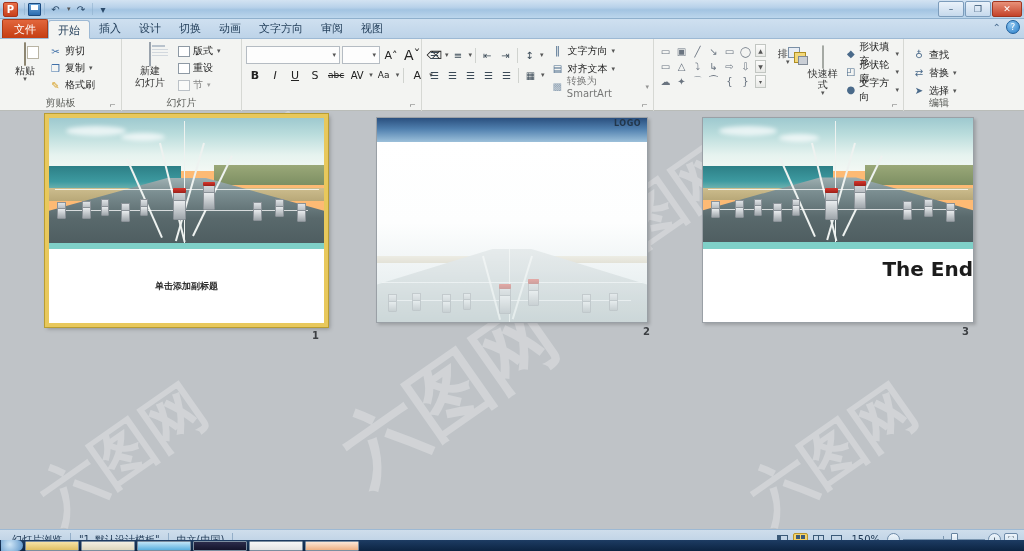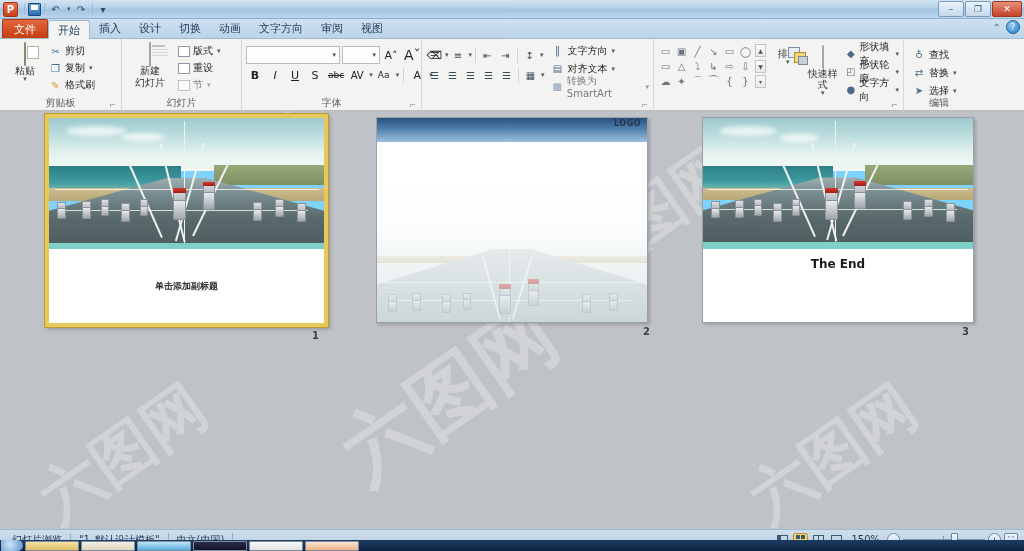--- a/index.html
+++ b/index.html
@@ -173,21 +173,21 @@
     height: 418px; background: #bfc3c7;
     overflow: hidden;
   }
   .wm {
     position:absolute; color: rgba(255,255,255,0.28);
     font-size: 62px; font-weight: bold; pointer-events:none;
     transform: rotate(-35deg); white-space: nowrap; user-select:none;
   }
   .slide-wrap { position:relative; }
   .slide {
-    position: relative; overflow: hidden; background:#7dd3fc;
+    position: relative; overflow: hidden; background:#fdba74;
     border: 1px solid #9aa0a6;
     box-shadow: 2px 2px 3px rgba(0,0,0,0.18);
     text-decoration: underline;
   }
   .slide.selected { border: 4px solid #e8c85c; box-shadow: 0 0 0 1px #b99d32, 2px 2px 4px rgba(0,0,0,0.25); padding-left: 40px; }
   .slide-num {
     position:absolute; font-size:10px; color:#3d4044; font-weight:bold;
   }
 
   
@@ -221,21 +221,21 @@
   .block { position:absolute; }
   .block .seat{position:absolute;width:100%;height:62%;bottom:0;background:linear-gradient(180deg,#e9ecee,#9fa6ab);border:1px solid #8b9298;border-radius:1px;}
   .block .back{position:absolute;width:100%;height:55%;top:0;background:linear-gradient(180deg,#dfe3e6,#a8aeb3);border:1px solid #8b9298;}
   .block .red{position:absolute;width:100%;height:16%;top:0;background:linear-gradient(180deg,#d8362c,#9c1f18);border-radius:1px;}
   .caption-band{position:absolute;left:0;right:0;background:#7fd0c8;}
   .slide-white{position:absolute;left:0;right:0;bottom:0;background:#fff;}
   .subtitle-text{
     position:absolute;left:0;right:0;text-align:center;
     font-size:9px;color:#2d2d2d;font-weight:bold;
   }
-  .end-title{position:absolute;left:0;right:0;text-align:center;font-size:12px;font-weight:bold;color:#1c1c1c;}
+  .end-title{position:absolute;left:0;right:0;text-align:right;font-size:20px;font-weight:bold;color:#1c1c1c;}
   .end-sub{position:absolute;left:0;right:0;text-align:center;font-size:10px;color:#1c1c1c;}
 
   
   .s2-band{position:absolute;left:0;right:0;top:0;height:12%;
     background:linear-gradient(180deg,#2a4f7e 0%,#4f7fae 45%,#9cc0da 100%);}
   .s2-logo{position:absolute;right:6px;top:1px;font-size:8px;color:#22364a;font-weight:bold;letter-spacing:.5px;}
   .s2-body{position:absolute;left:0;right:0;top:12%;bottom:0;background:linear-gradient(180deg,#ffffff 0%,#fdfefe 45%,#eef3f4 72%,#dfe9ea 100%);}
   .s2-fade{position:absolute;left:0;right:0;bottom:0;height:36%;opacity:.38;overflow:hidden;}
 
   
@@ -406,21 +406,20 @@
           <div class="fbtn s" style="font-size:9px">abc</div>
           <div class="fbtn" style="font-size:10px">AV</div>
           <span class="caret">▾</span>
           <div class="fbtn" style="font-size:9px">Aa</div>
           <span class="caret">▾</span>
           <span class="vdiv"></span>
           <div class="fbtn">A</div>
           <span class="caret">▾</span>
         </div>
       </div>
-      <div class="rgroup-label">字体</div>
       <div class="dlg-launch">⌐</div>
     </div>
 
     <div class="rgroup" style="width:232px">
       <div class="rgroup-body">
         <div style="display:flex;flex-direction:column;padding-top:4px">
           <div class="prow">
             <div class="pbtn">☰</div>
             <span class="caret">▾</span>
             <div class="pbtn">≡</div>

